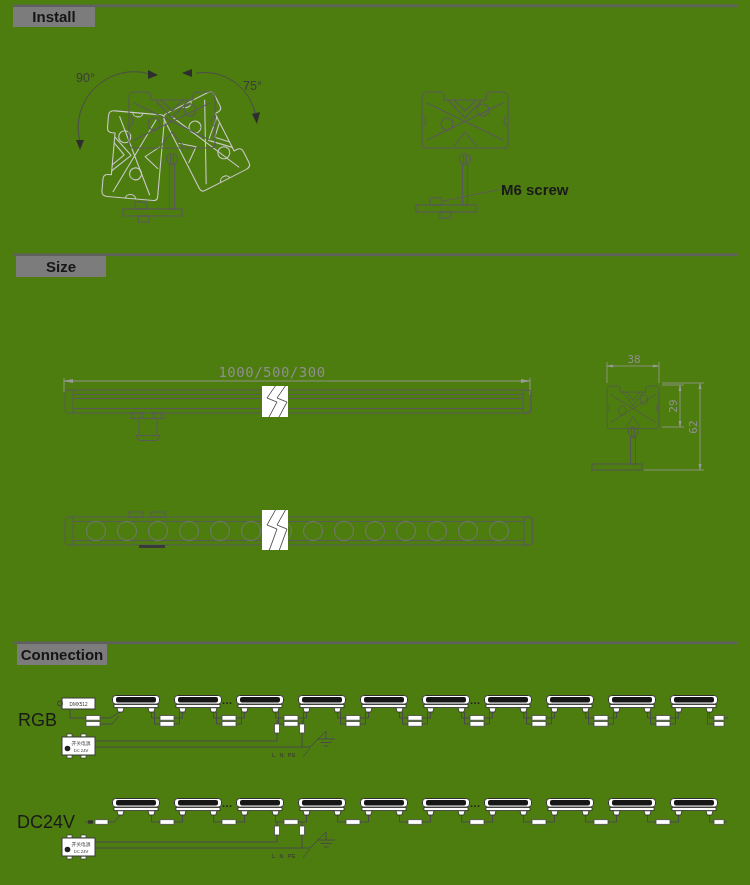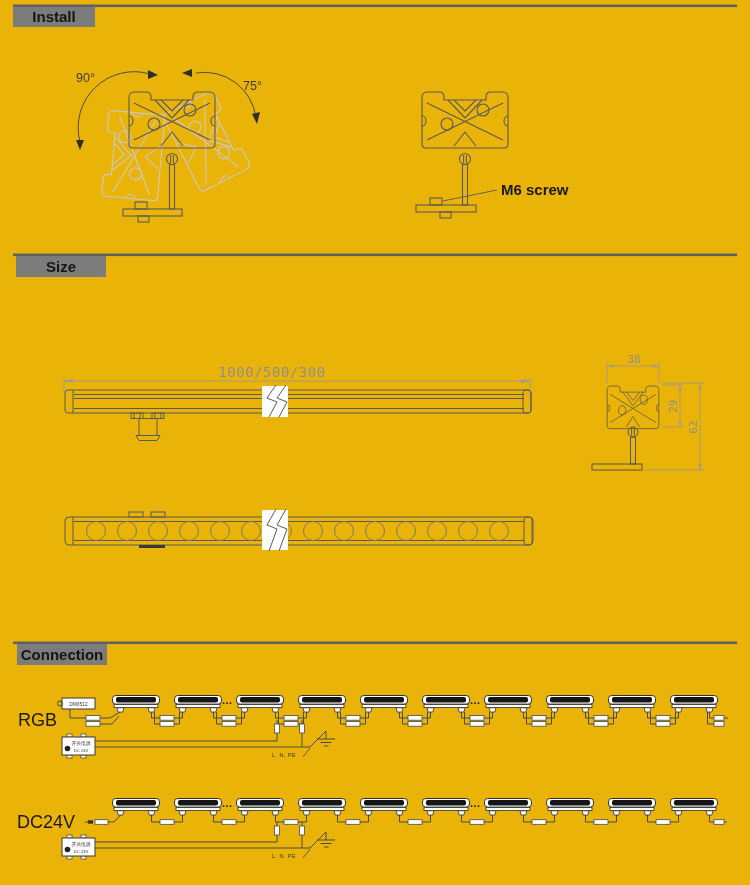--- a/index.html
+++ b/index.html
@@ -1,16 +1,16 @@
 <!DOCTYPE html>
 <html><head>
 <meta charset="utf-8">
 <style>
   html,body{margin:0;padding:0;background:#fff;}
-  #page{position:relative;width:750px;height:885px;background:#eab308;overflow:hidden;
+  #page{position:relative;width:750px;height:885px;background:#4d7c0f;overflow:hidden;
         font-family:"Liberation Sans",sans-serif;}
   svg{position:absolute;left:0;top:0;}
   .tab-text{font-family:"Liberation Sans",sans-serif;font-size:15px;font-weight:600;fill:#151515;}
   .label-lg{font-family:"Liberation Sans",sans-serif;font-size:18px;fill:#1a1a1a;}
   .label-md{font-family:"Liberation Sans",sans-serif;font-size:15px;font-weight:600;fill:#1a1a1a;}
   .angle-text{font-family:"Liberation Sans",sans-serif;font-size:12.5px;fill:#3c3c3c;}
   .dim-text{font-family:"DejaVu Sans Mono",monospace;fill:#8f8f8f;}
   .tiny-text{font-family:"Liberation Sans",sans-serif;fill:#333;}
   .dots-text{font-family:"Liberation Sans",sans-serif;font-weight:700;font-size:11px;fill:#222;letter-spacing:.5px;}
 </style>

